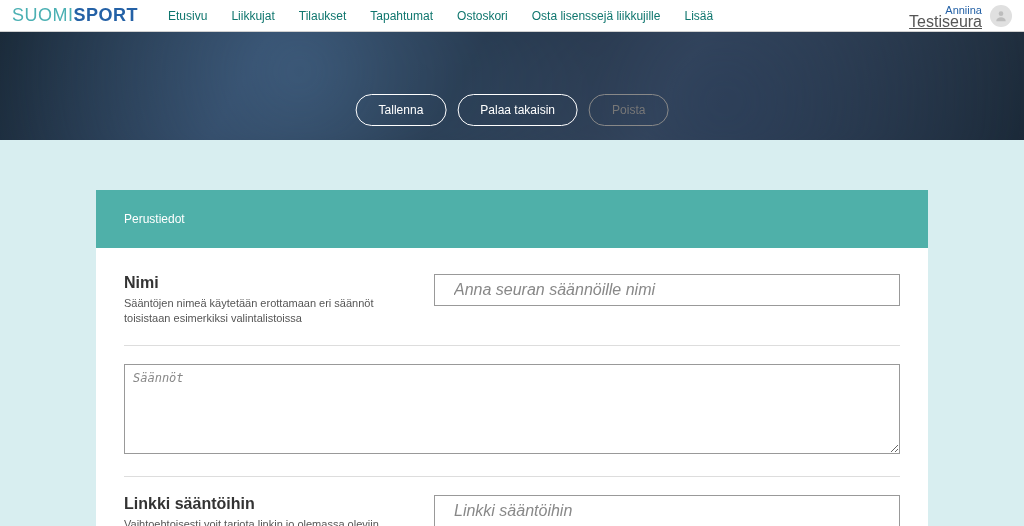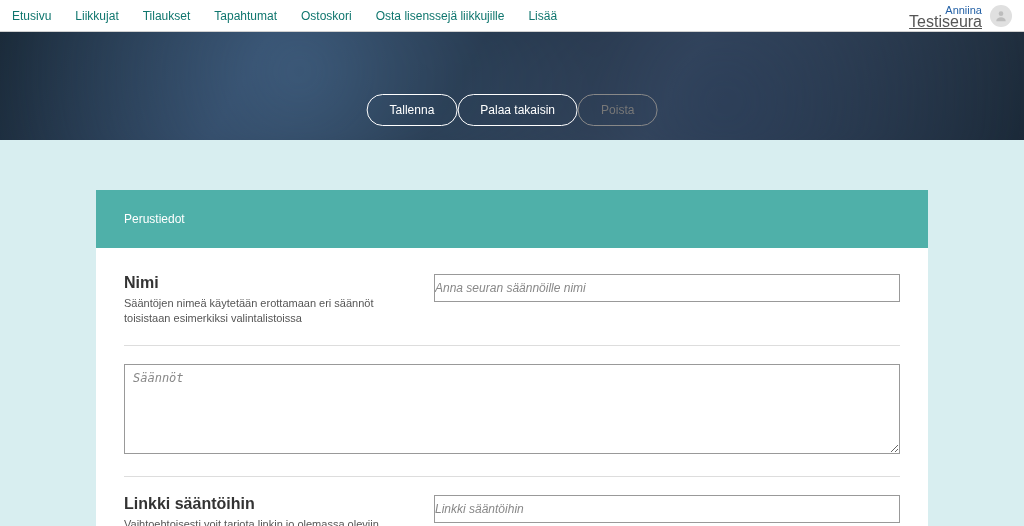--- a/index.html
+++ b/index.html
@@ -13,42 +13,46 @@
   .spacer { flex: 1; }
   .userbox { display: flex; align-items: center; gap: 8px; }
   .userbox .names { text-align: right; }
   .userbox .names .u1 { color: #2461a6; font-size: 11px; line-height: 12px; }
   .userbox .names .u2 { color: #555; font-size: 16px; line-height: 11px; text-decoration: underline; }
   .avatar { width: 22px; height: 22px; border-radius: 50%; background: #e0e0e0; display: flex; align-items: center; justify-content: center; }
   .avatar svg { width: 14px; height: 14px; fill: #bdbdbd; }
 
   .hero { height: 108px; position: relative; background: linear-gradient(120deg, #1b2b3a 0%, #2a3d56 25%, #1f2d3d 45%, #3a4a5e 65%, #1a2836 100%); overflow: hidden; }
   .hero::before { content:""; position:absolute; inset:-20px; background: radial-gradient(circle at 30% 40%, rgba(80,120,160,0.5), transparent 40%), radial-gradient(circle at 70% 60%, rgba(40,60,90,0.6), transparent 45%); filter: blur(12px); }
-  .hero-buttons { position: absolute; left: 50%; transform: translateX(-50%); bottom: 14px; display: flex; gap: 0; }
+  .hero-buttons { position: absolute; left: 50%; transform: translateX(-50%); bottom: 14px; display: flex; gap: 11px; }
   .hero-btn { background: transparent; border: 1px solid #fff; color: #fff; font-size: 12px; padding: 8px 22px; border-radius: 18px; cursor: pointer; white-space: nowrap; }
   .hero-btn.disabled { border-color: #888; color: #777; }
 
   .page { padding: 50px 96px 0; }
   .card-head { background: #4fb0a9; color: #fff; font-size: 12px; padding: 22px 28px; }
   .card-body { background: #fff; padding: 8px 28px 30px; }
   .row { display: flex; border-bottom: 1px solid #ddd; padding: 18px 0; gap: 30px; }
   .row:last-child { border-bottom: none; }
   .left { width: 280px; }
   .left .label { font-size: 16px; font-weight: 700; color: #333; margin-bottom: 4px; }
   .left .opt { color: #888; font-style: italic; font-weight: 400; font-size: 12px; }
   .left .help { font-size: 11px; color: #555; line-height: 1.4; }
   .right { flex: 1; }
-  .right input[type=text] { width: 100%; border: 1px solid #999; padding: 6px 0; font-size: 12px; font-style: italic; color: #0369a1; }
+  .right input[type=text] { width: 100%; border: 1px solid #999; padding: 6px 19px; font-size: 16px; font-style: italic; color: #0369a1; }
   .right textarea { width: 100%; height: 90px; border: 1px solid #999; padding: 6px 8px; font-size: 12px; font-style: italic; color: #333; resize: both; }
   ::placeholder { color: #888; font-style: italic; }
 </style>
 </head>
 <body>
 
 <div class="topbar">
+  <div class="logo">
+    <span class="a">SUOMI</span>
+      <span class="b">SPORT</span>
+  </div>
   <nav class="topnav">
     <a>Etusivu</a>
     <a>Liikkujat</a>
     <a>Tilaukset</a>
     <a>Tapahtumat</a>
     <a>Ostoskori</a>
     <a>Osta lisenssejä liikkujille</a>
     <a>Lisää</a>
   </nav>
   <div class="spacer"></div>

